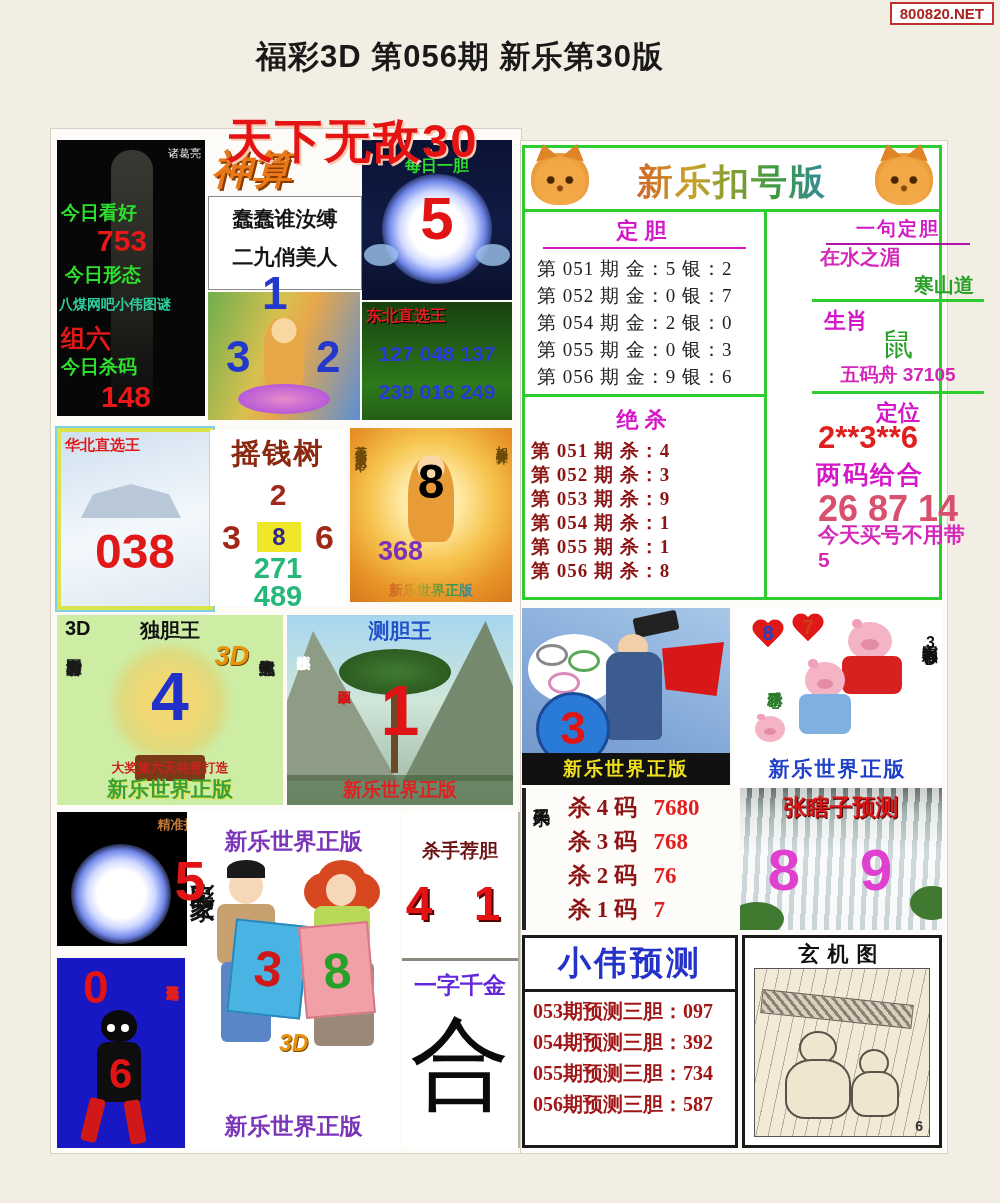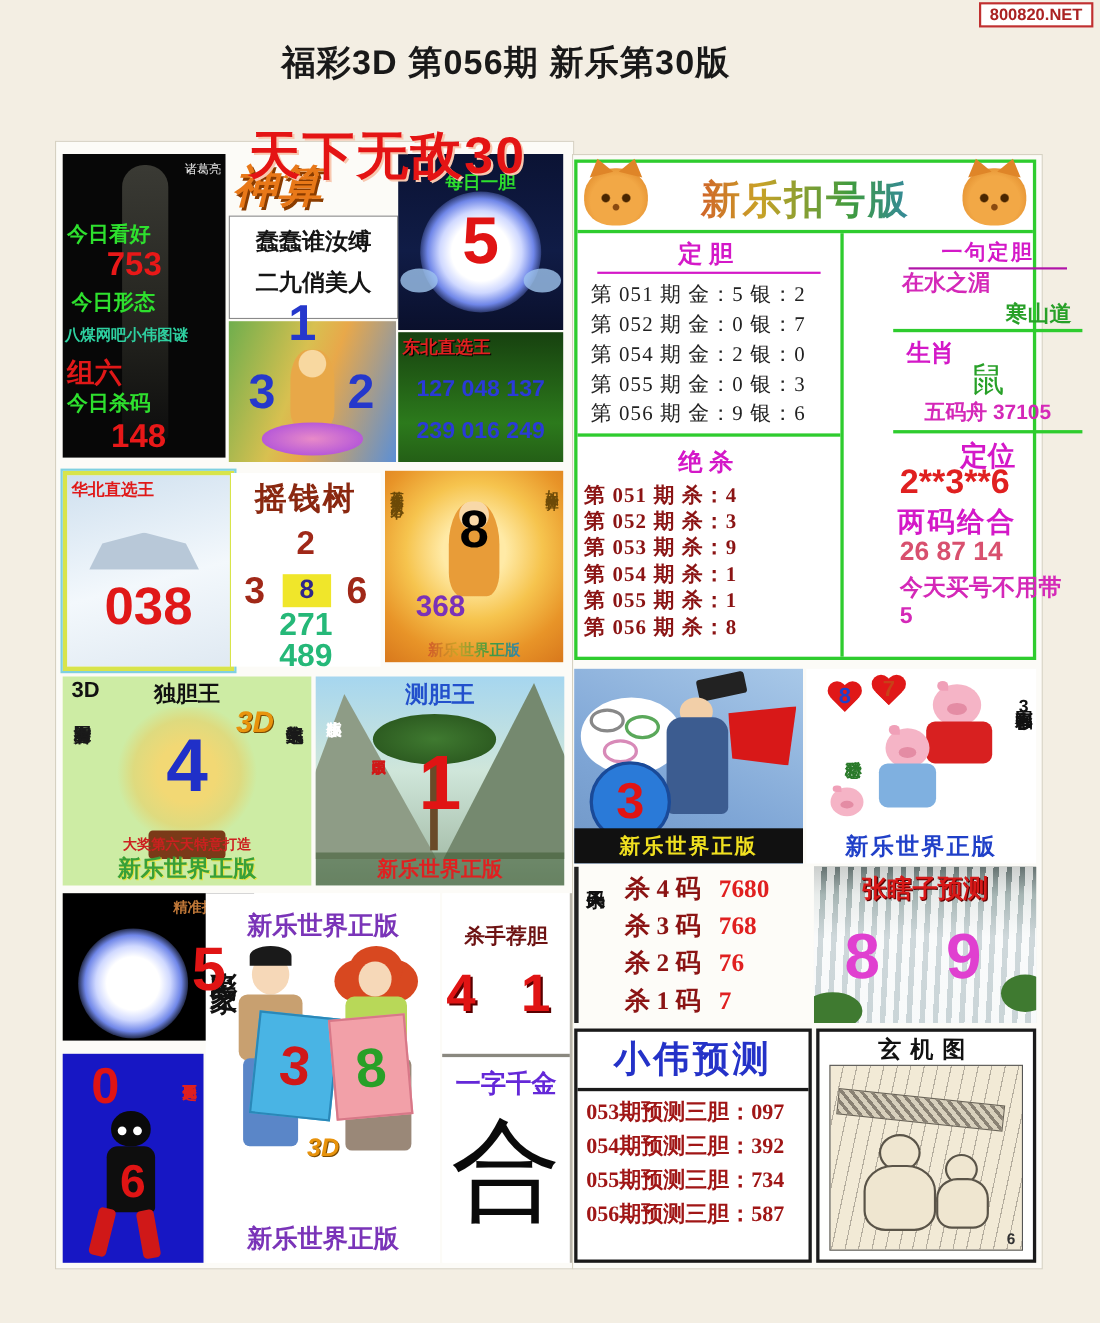--- a/index.html
+++ b/index.html
@@ -461,24 +461,24 @@
           <div class="kbr-h" style="font-size:19px;">一句定胆</div>
           <div class="abs b" style="left:8px;top:32px;font-size:20px;color:#d428b8;">在水之湄</div>
           <div class="abs b" style="right:10px;top:60px;font-size:20px;color:#28a028;">寒山道</div>
         </div>
         <div class="kbr-sec" style="top:90px;height:92px;">
           <div class="abs b" style="left:12px;top:4px;font-size:22px;color:#d418c8;">生肖</div>
           <div class="abs ctr" style="left:0;top:22px;width:100%;font-size:31px;color:#28a028;">鼠</div>
           <div class="abs b ctr" style="left:0;top:60px;width:100%;font-size:19px;color:#d428b8;">五码舟 37105</div>
         </div>
         <div class="kbr-sec" style="top:182px;height:203px;border-bottom:none;">
-          <div class="abs b ctr" style="left:0;top:4px;width:100%;font-size:25px;color:#d418c8;">定位</div>
+          <div class="abs b ctr" style="left:0;top:4px;width:100%;font-size:22px;color:#d418c8;">定位</div>
           <div class="abs b" style="left:6px;top:26px;font-size:31px;color:#e02020;">2**3**6</div>
           <div class="abs" style="left:4px;top:64px;font-size:25px;font-weight:900;color:#d418c8;letter-spacing:2px;">两码给合</div>
-          <div class="abs b" style="left:6px;top:94px;font-size:24px;color:#d8506e;">26 87 14</div>
+          <div class="abs b" style="left:6px;top:94px;font-size:36px;color:#d8506e;">26 87 14</div>
           <div class="abs" style="left:6px;top:128px;width:152px;font-size:21px;font-weight:bold;color:#d428b8;line-height:25px;">今天买号不用带5</div>
         </div>
       </div>
     </div>
   </div>
 
   <div class="abs hammer">
     <div class="burst">
       <i style="left:8px;top:10px;border-color:#888;"></i>
       <i style="left:40px;top:16px;border-color:#5aa85a;"></i>

